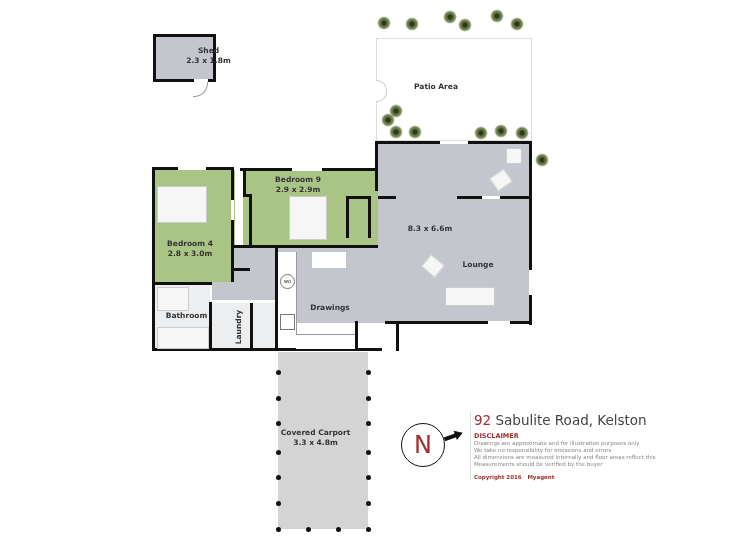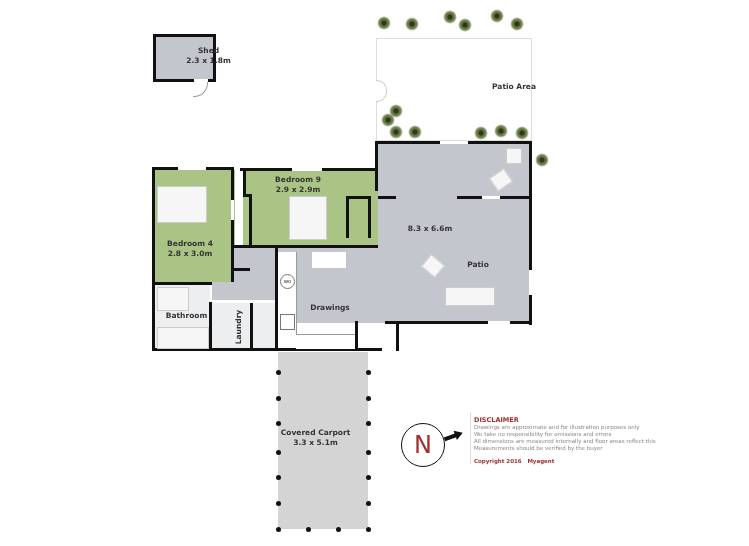--- a/index.html
+++ b/index.html
@@ -26,21 +26,21 @@
 <div class="abs grey" style="left:153px;top:34px;width:63px;height:48px;border:3px solid #111;box-sizing:border-box;"></div>
 <div class="win" style="left:194px;top:79px;width:14px;height:4px;"></div>
 <div class="abs" style="left:193px;top:82px;width:14px;height:14px;border:1px solid #999;border-top:none;border-left:none;border-radius:0 0 14px 0;"></div>
 <div class="lbl" style="left:153px;top:46px;width:63px;margin-left:24px;">
   <div>Shed</div>
   <div>2.3 x 1.8m</div>
 </div>
 
 <div class="abs" style="left:376px;top:38px;width:156px;height:103px;border:1px solid #ddd;box-sizing:border-box;background:#fff;"></div>
 <div class="abs" style="left:376px;top:80px;width:10px;height:20px;border:1px solid #ccc;border-left:none;border-radius:0 10px 10px 0;background:#fff;"></div>
-<div class="lbl" style="left:380px;top:82px;width:156px;text-align:right;">Patio Area</div>
+<div class="lbl" style="left:358px;top:82px;width:156px;">Patio Area</div>
 
 <div class="tree" style="left:377px;top:16px;"></div>
 <div class="tree" style="left:405px;top:17px;"></div>
 <div class="tree" style="left:443px;top:10px;"></div>
 <div class="tree" style="left:458px;top:18px;"></div>
 <div class="tree" style="left:490px;top:9px;"></div>
 <div class="tree" style="left:510px;top:17px;"></div>
 <div class="tree" style="left:389px;top:104px;"></div>
 <div class="tree" style="left:381px;top:113px;"></div>
 <div class="tree" style="left:389px;top:125px;"></div>
@@ -59,21 +59,21 @@
 <div class="wall" style="left:457px;top:196px;width:72px;height:3px;"></div>
 <div class="win" style="left:482px;top:196px;width:18px;height:3px;"></div>
 <div class="wall" style="left:378px;top:196px;width:18px;height:3px;"></div>
 <div class="wall" style="left:385px;top:321px;width:147px;height:3px;"></div>
 <div class="win" style="left:488px;top:321px;width:22px;height:3px;"></div>
 <div class="furn" style="left:506px;top:148px;width:14px;height:14px;"></div>
 <div class="furn" style="left:492px;top:172px;width:16px;height:14px;transform:rotate(-35deg);"></div>
 <div class="furn" style="left:424px;top:258px;width:16px;height:14px;transform:rotate(40deg);"></div>
 <div class="furn" style="left:445px;top:287px;width:48px;height:17px;"></div>
 <div class="lbl" style="left:405px;top:224px;width:50px;">8.3 x 6.6m</div>
-<div class="lbl" style="left:458px;top:260px;width:40px;">Patio</div>
+<div class="lbl" style="left:458px;top:260px;width:40px;">Lounge</div>
 
 <div class="abs green" style="left:243px;top:170px;width:135px;height:75px;"></div>
 <div class="wall" style="left:240px;top:168px;width:138px;height:3px;"></div>
 <div class="win" style="left:292px;top:168px;width:30px;height:3px;"></div>
 <div class="wall" style="left:243px;top:168px;width:3px;height:26px;"></div>
 <div class="wall" style="left:243px;top:194px;width:8px;height:3px;"></div>
 <div class="wall" style="left:249px;top:194px;width:3px;height:52px;"></div>
 <div class="wall" style="left:278px;top:245px;width:100px;height:3px;"></div>
 <div class="wall" style="left:375px;top:141px;width:3px;height:50px;"></div>
 <div class="wall" style="left:346px;top:196px;width:24px;height:3px;"></div>
@@ -121,21 +121,21 @@
 <div class="abs" style="left:280px;top:314px;width:13px;height:14px;background:#fff;border:1px solid #777;"></div>
 <div class="abs" style="left:312px;top:252px;width:34px;height:16px;background:#fff;"></div>
 <div class="abs" style="left:296px;top:334px;width:60px;height:14px;background:#fff;border-top:1px solid #999;"></div>
 <div class="lbl" style="left:310px;top:303px;width:40px;">Drawings</div>
 <div class="wall" style="left:355px;top:321px;width:3px;height:30px;"></div>
 <div class="wall" style="left:396px;top:321px;width:3px;height:30px;"></div>
 
 <div class="abs" style="left:278px;top:352px;width:90px;height:177px;background:#d4d4d4;"></div>
 <div class="lbl" style="left:278px;top:428px;width:75px;">
   <div>Covered Carport</div>
-  <div>3.3 x 5.1m</div>
+  <div>3.3 x 4.8m</div>
 </div>
 <div class="post" style="left:276px;top:370px;"></div>
 <div class="post" style="left:366px;top:370px;"></div>
 <div class="post" style="left:276px;top:396px;"></div>
 <div class="post" style="left:366px;top:396px;"></div>
 <div class="post" style="left:276px;top:421px;"></div>
 <div class="post" style="left:366px;top:421px;"></div>
 <div class="post" style="left:276px;top:450px;"></div>
 <div class="post" style="left:366px;top:450px;"></div>
 <div class="post" style="left:276px;top:475px;"></div>
@@ -147,20 +147,24 @@
 <div class="post" style="left:336px;top:527px;"></div>
 <div class="post" style="left:366px;top:527px;"></div>
 
 <div class="abs" style="left:401px;top:423px;width:42px;height:42px;border:1.5px solid #111;border-radius:50%;text-align:center;line-height:42px;font-size:24px;color:#a03030;">
   <span>N</span>
 </div>
 <div class="abs" style="left:444px;top:435px;width:14px;height:4px;background:#111;transform:rotate(-20deg);"></div>
 <div class="abs" style="left:455px;top:429px;width:0;height:0;border-top:5px solid transparent;border-bottom:5px solid transparent;border-left:8px solid #111;transform:rotate(-20deg);"></div>
 
 <div class="abs" style="left:470px;top:412px;width:200px;border-left:1px solid #ddd;padding-left:3px;">
+  <div class="info-title">
+    <span class="num">92</span>
+    <span>Sabulite Road, Kelston</span>
+  </div>
   <div class="disc-h">DISCLAIMER</div>
   <div class="disc-l">Drawings are approximate and for illustration purposes only</div>
   <div class="disc-l">We take no responsibility for omissions and errors</div>
   <div class="disc-l">All dimensions are measured internally and floor areas reflect this</div>
   <div class="disc-l">Measurements should be verified by the buyer</div>
   <div class="copy">
     <span>Copyright 2016</span>&nbsp;&nbsp;&nbsp;<span>Myagent</span>
   </div>
 </div>
 

